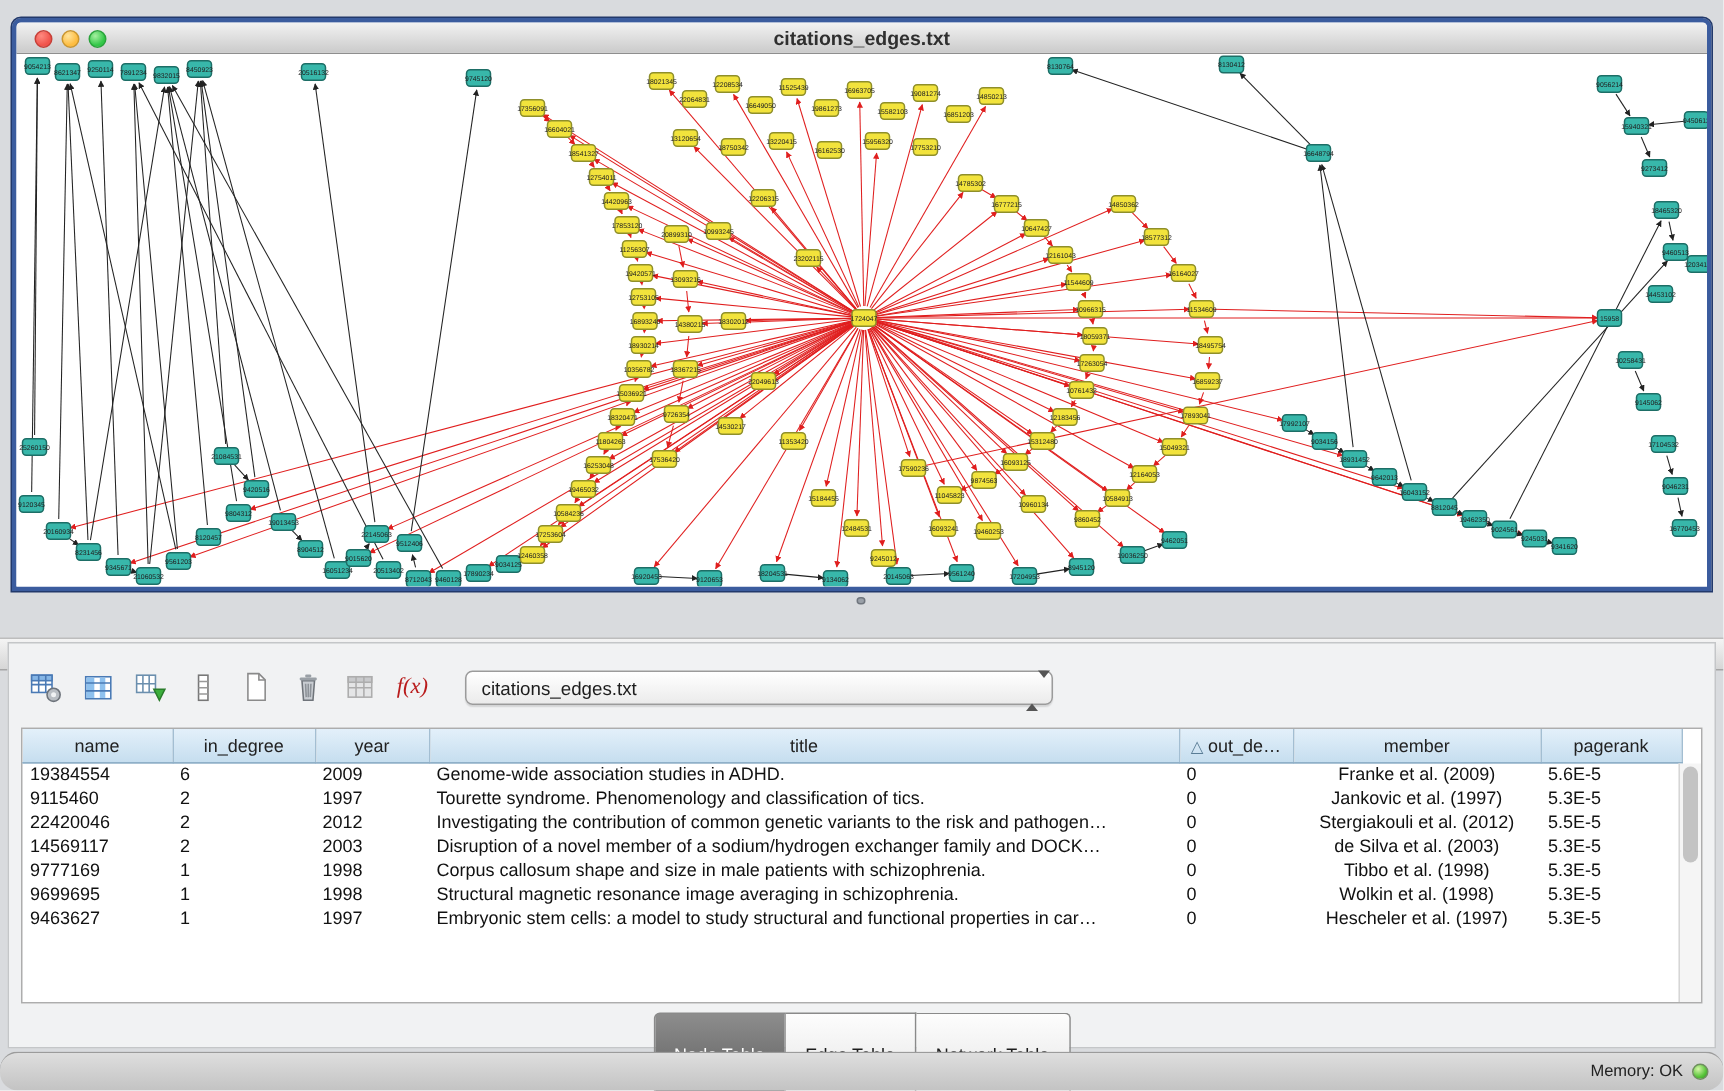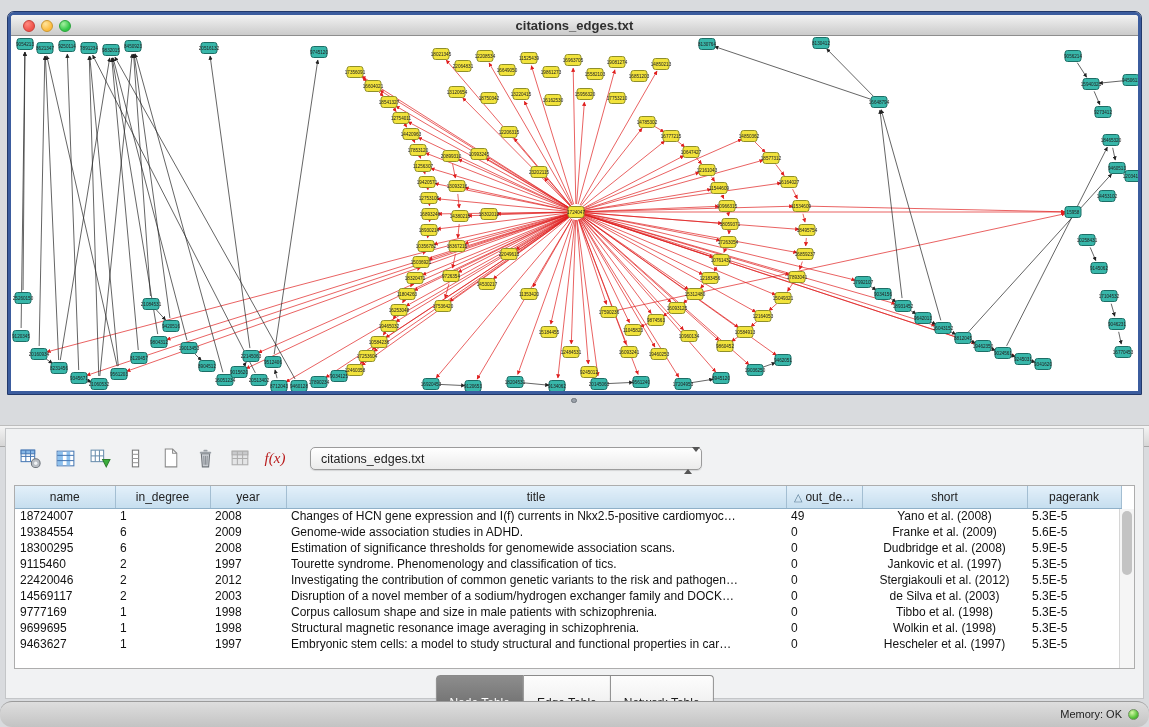--- a/index.html
+++ b/index.html
@@ -1010,51 +1010,33 @@
             <col style="width:165px">
             <col style="width:94px">
         </colgroup>
         <thead>
             <tr id="thead-row">
               <th>name</th>
               <th>in_degree</th>
               <th>year</th>
               <th>title</th>
               <th><span class="sort">△</span>out_de…</th>
-              <th>short</th>
+              <th>member</th>
               <th>pagerank</th>
             </tr>
           </thead>
         <tbody id="tbody">
-            <tr>
-              <td class="c0">18724007</td>
-              <td class="c1">1</td>
-              <td class="c2">2008</td>
-              <td class="c3">Changes of HCN gene expression and I(f) currents in Nkx2.5-positive cardiomyoc…</td>
-              <td class="c4">49</td>
-              <td class="c5">Yano et al. (2008)</td>
-              <td class="c6">5.3E-5</td>
-            </tr>
             <tr>
               <td class="c0">19384554</td>
               <td class="c1">6</td>
               <td class="c2">2009</td>
               <td class="c3">Genome-wide association studies in ADHD.</td>
               <td class="c4">0</td>
               <td class="c5">Franke et al. (2009)</td>
               <td class="c6">5.6E-5</td>
-            </tr>
-            <tr>
-              <td class="c0">18300295</td>
-              <td class="c1">6</td>
-              <td class="c2">2008</td>
-              <td class="c3">Estimation of significance thresholds for genomewide association scans.</td>
-              <td class="c4">0</td>
-              <td class="c5">Dudbridge et al. (2008)</td>
-              <td class="c6">5.9E-5</td>
             </tr>
             <tr>
               <td class="c0">9115460</td>
               <td class="c1">2</td>
               <td class="c2">1997</td>
               <td class="c3">Tourette syndrome. Phenomenology and classification of tics.</td>
               <td class="c4">0</td>
               <td class="c5">Jankovic et al. (1997)</td>
               <td class="c6">5.3E-5</td>
             </tr>

